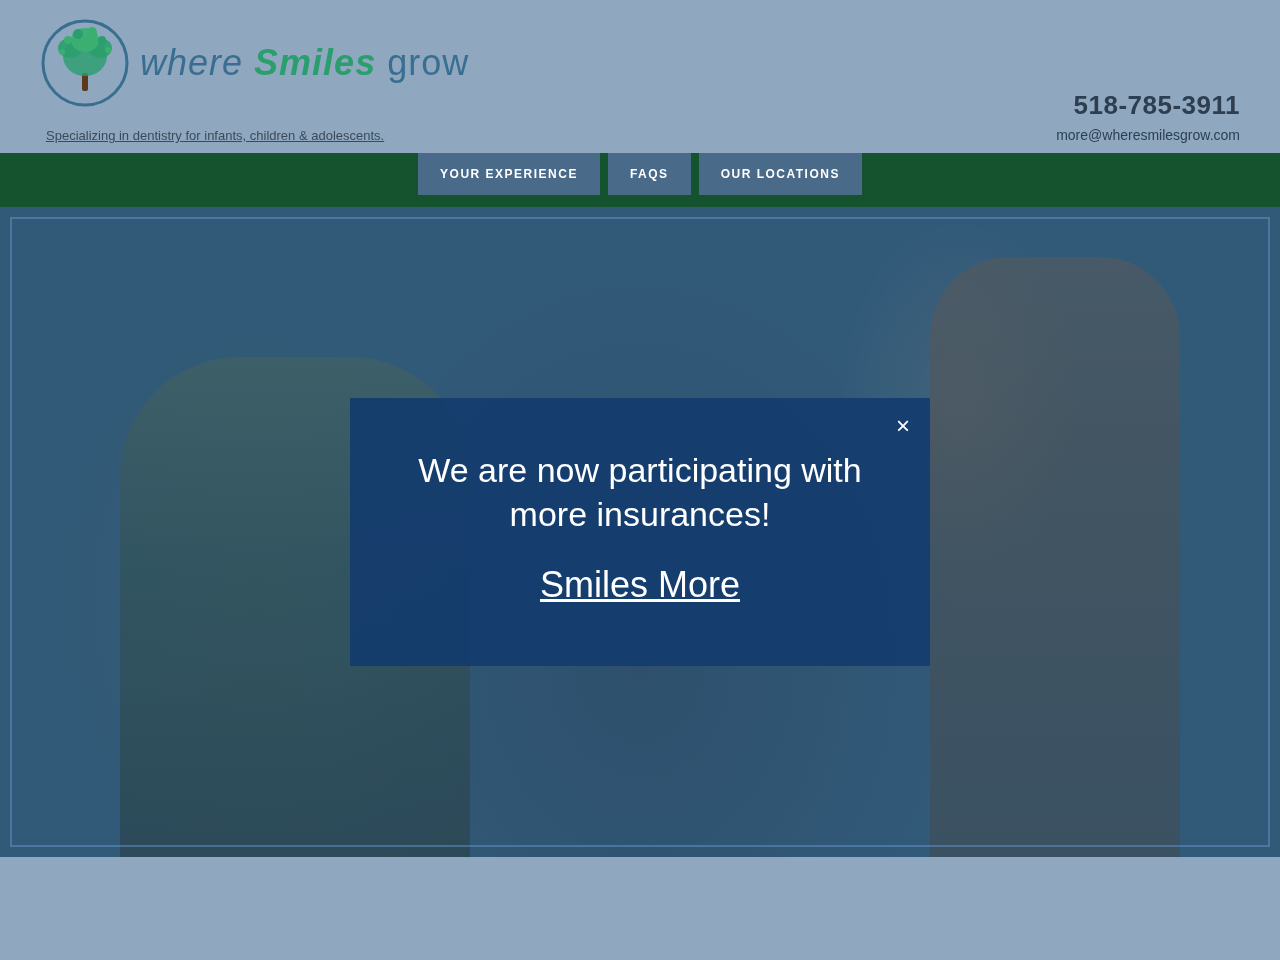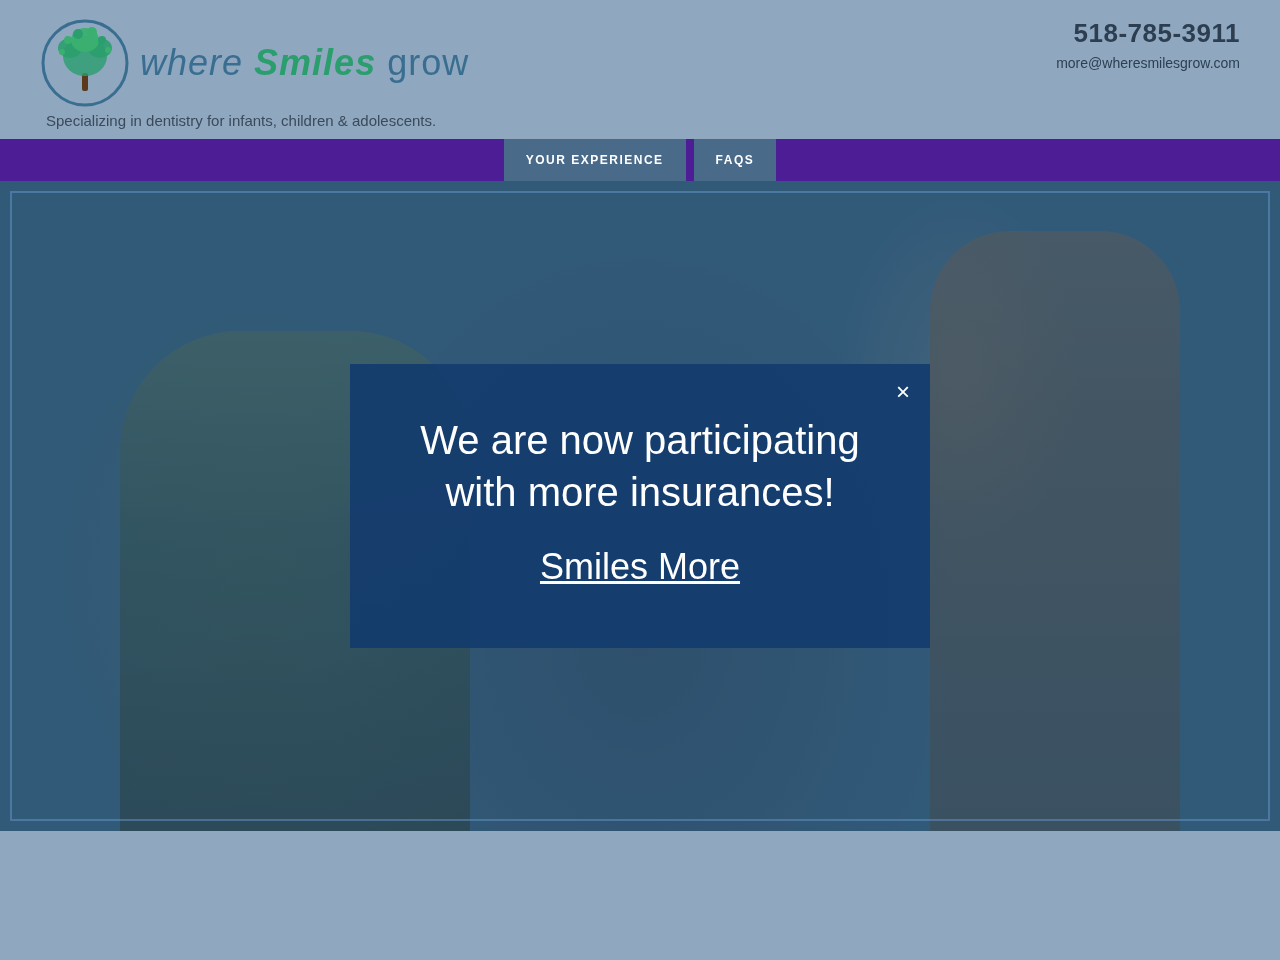--- a/index.html
+++ b/index.html
@@ -8,21 +8,21 @@
       min-height: 960px;
       background-color: #8fa8c0;
       font-family: Arial, sans-serif;
       overflow-x: hidden;
     }
 
     
     .header {
       background-color: #8fa8c0;
       display: flex;
-      align-items: flex-start;
+      align-items: flex-end;
       justify-content: space-between;
       padding: 18px 40px 10px 40px;
     }
     .logo-area {
       display: flex;
       flex-direction: column;
     }
     .logo-row {
       display: flex;
       align-items: center;
@@ -35,48 +35,49 @@
     .logo-text {
       font-size: 36px;
       font-weight: bold;
       letter-spacing: 1px;
     }
     .logo-text .where { color: #3a6e91; font-style: italic; font-weight: normal; }
     .logo-text .smiles { color: #2b9e6e; font-style: italic; font-weight: bold; }
     .logo-text .grow { color: #3a6e91; font-weight: normal; }
     .logo-tagline {
       color: #3a4a5a;
-      font-size: 15px;
-      margin-top: 4px;
+      font-size: 13px;
+      margin-top: 20px;
       margin-left: 6px;
+      text-decoration: underline;
     }
     .header-right {
       display: flex;
       flex-direction: column;
       align-items: flex-end;
       gap: 6px;
     }
     .header-phone {
       font-size: 26px;
       font-weight: bold;
       color: #2c3e50;
       letter-spacing: 0.5px;
     }
     .header-email {
       font-size: 14px;
       color: #2c3e50;
     }
 
     
     .navbar {
-      background-color: #4c1d95;
+      background-color: #14532d;
       display: flex;
       justify-content: center;
       gap: 8px;
-      padding: 0 40px 0 40px;
+      padding: 0 40px 12px 40px;
       margin-bottom: 0;
     }
     .nav-item {
       background-color: #4a6a8a;
       color: white;
       font-size: 12px;
       font-weight: bold;
       letter-spacing: 1.5px;
       text-transform: uppercase;
       padding: 14px 22px;
@@ -166,21 +167,21 @@
       top: 16px;
       right: 20px;
       font-size: 24px;
       color: white;
       cursor: pointer;
       background: none;
       border: none;
       line-height: 1;
     }
     .modal-headline {
-      font-size: 40px;
+      font-size: 34px;
       font-weight: normal;
       line-height: 1.3;
       margin-bottom: 28px;
     }
     .modal-link {
       font-size: 36px;
       color: white;
       text-decoration: underline;
       cursor: pointer;
       font-weight: normal;
@@ -254,20 +255,21 @@
 
   <div class="header-right">
     <div class="header-phone">518-785-3911</div>
     <div class="header-email">more@wheresmilesgrow.com</div>
   </div>
 </div>
 
 <nav class="navbar">
   <button class="nav-item">YOUR EXPERIENCE</button>
   <button class="nav-item">FAQS</button>
+  <button class="nav-item">OUR LOCATIONS</button>
 </nav>
 
 <div class="hero-section">
   <div class="hero-bg"></div>
   <div class="hero-scene"></div>
 
   <div class="child-figure"></div>
   <div class="adult-figure"></div>
   <div class="hero-overlay"></div>
   <div class="hero-border"></div>

